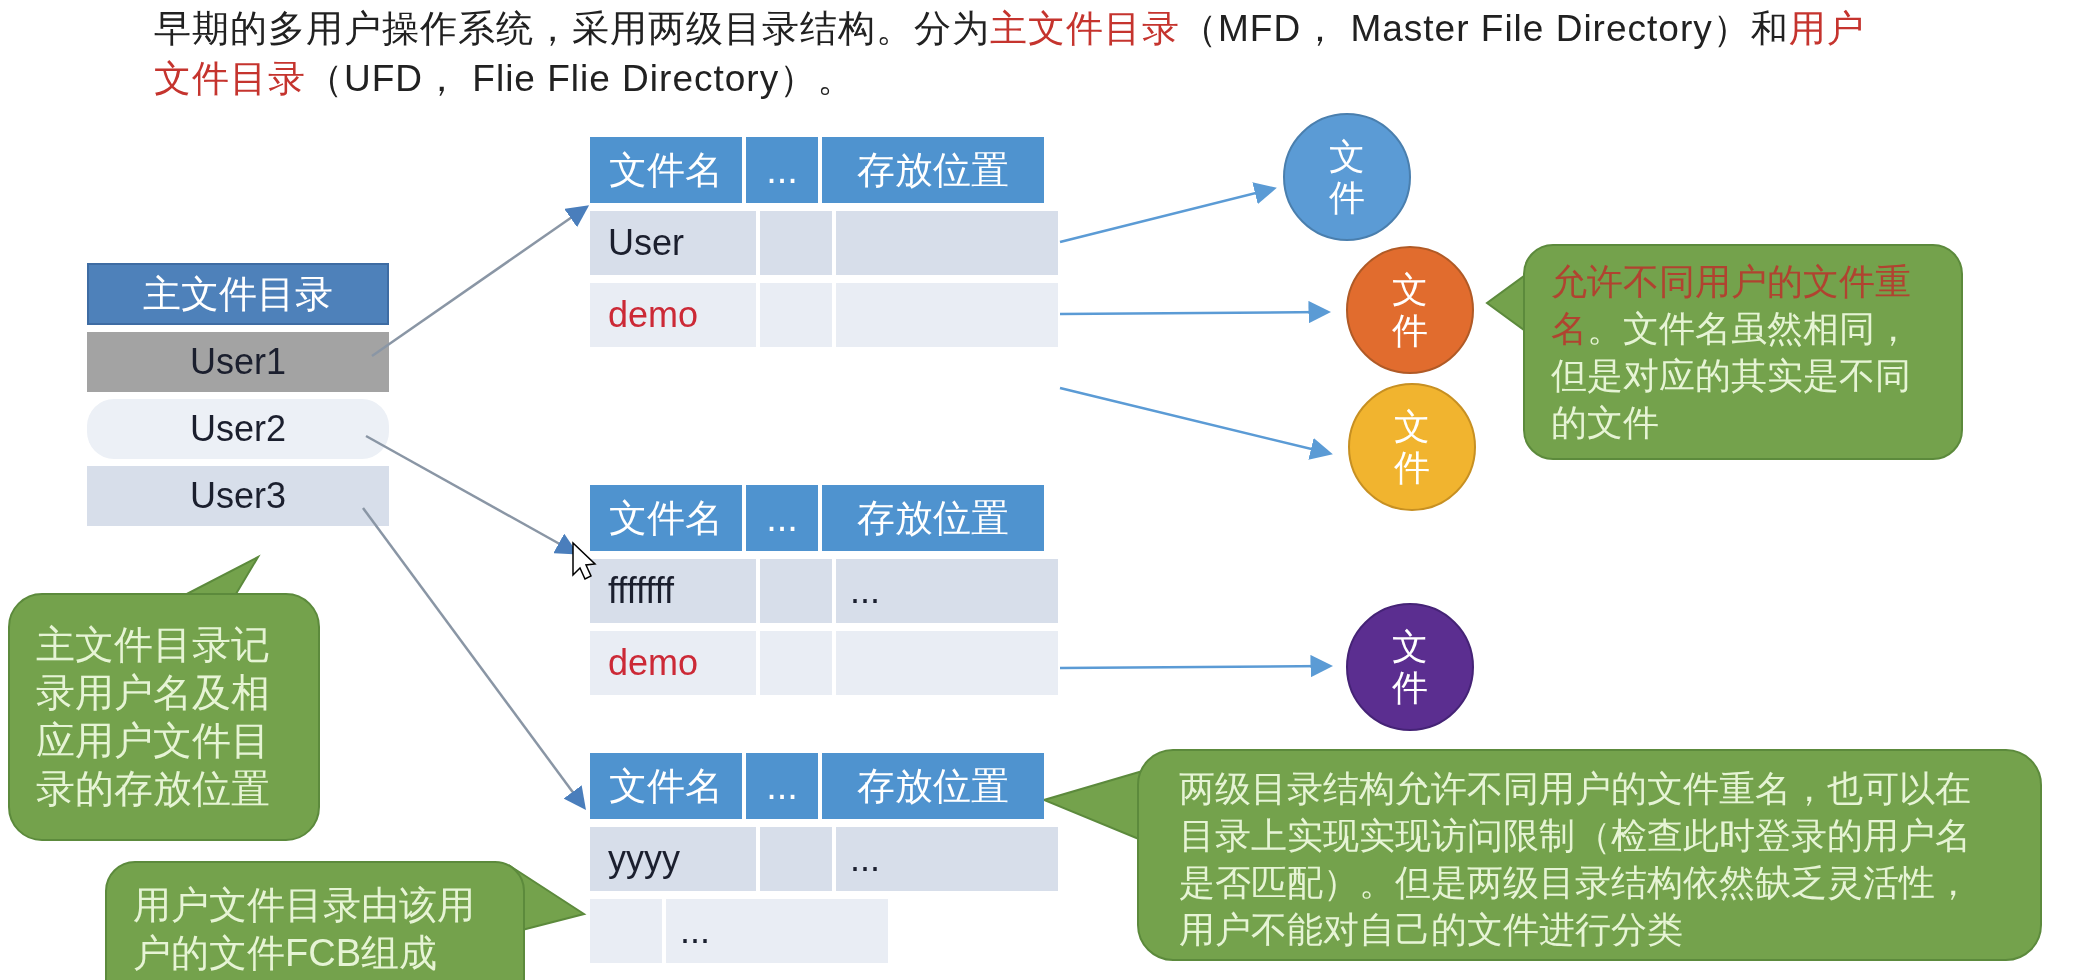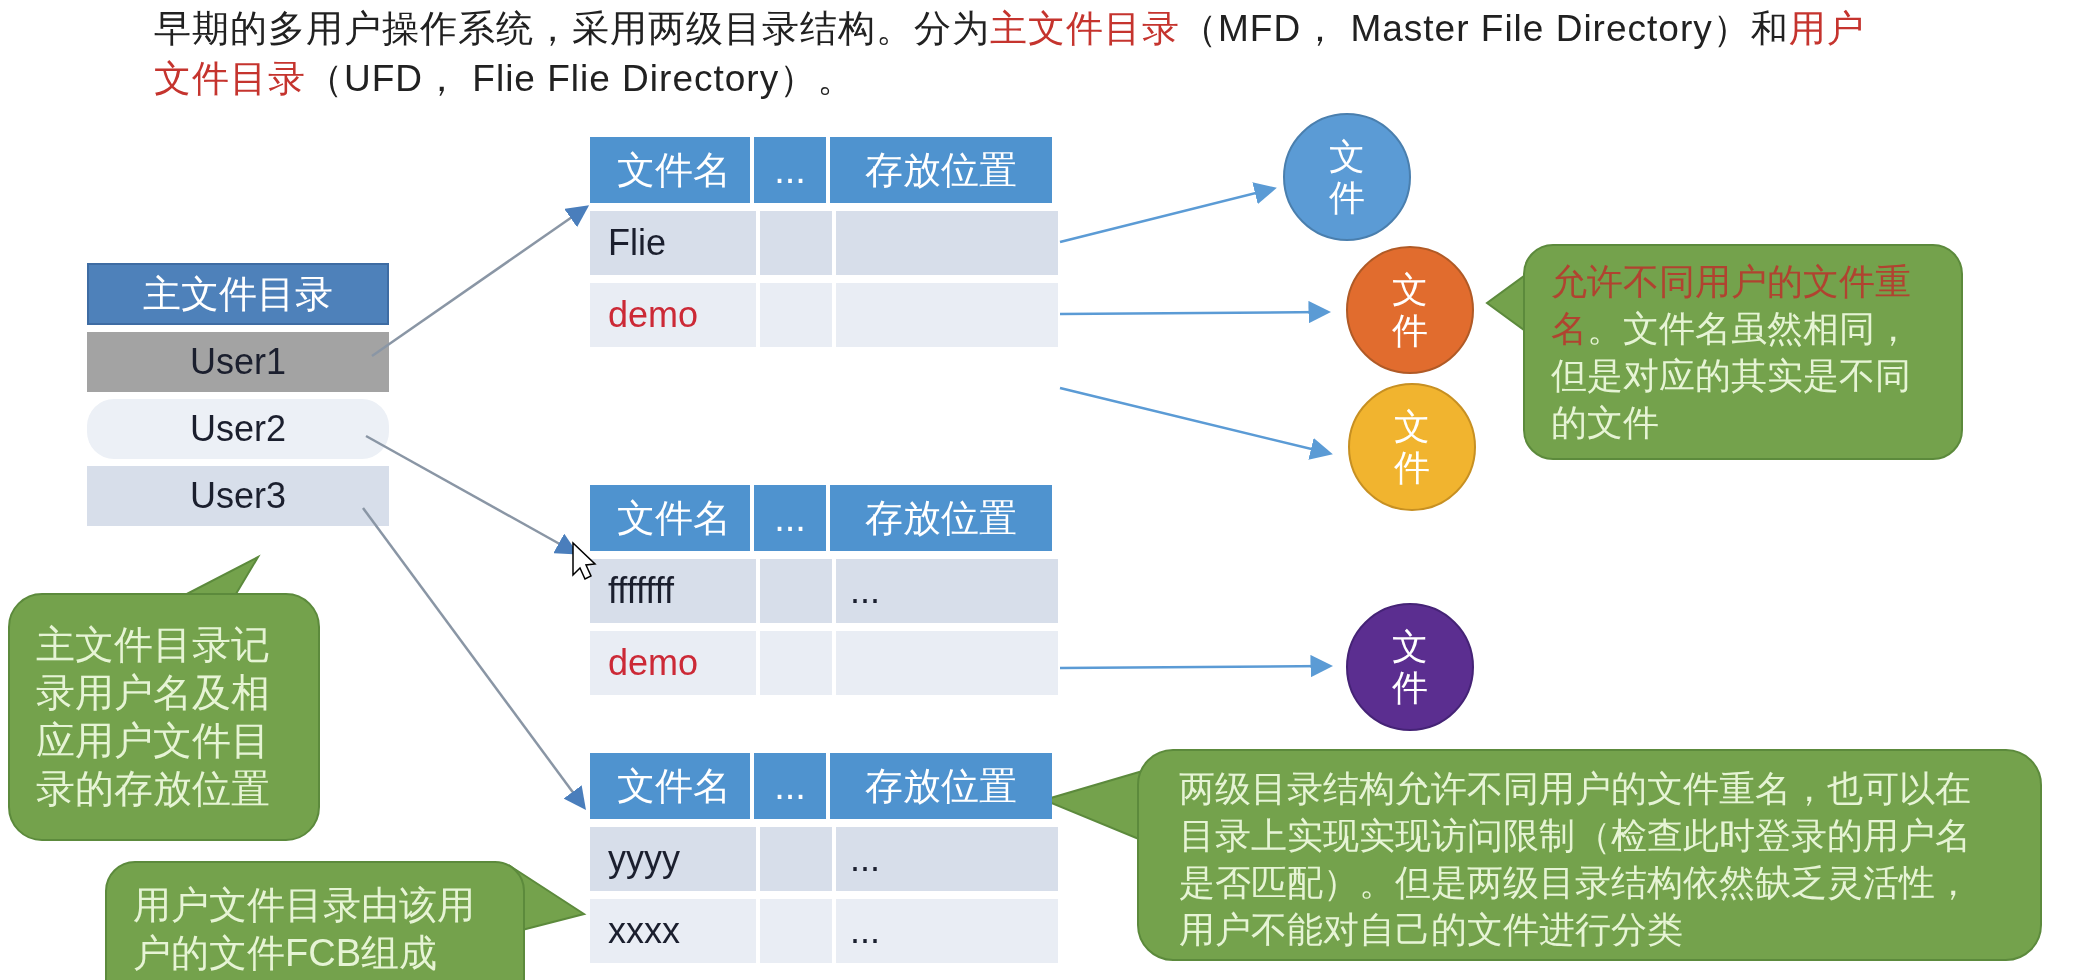--- a/index.html
+++ b/index.html
@@ -23,21 +23,21 @@
   .mfd-row{height:60px;margin-top:7px;font-size:36px;color:#1b1f2e;
       display:flex;align-items:center;justify-content:center;}
 
   
   .ufd{position:absolute;left:590px;width:468px;z-index:3;}
   .t1{top:137px;} .t2{top:485px;} .t3{top:753px;}
   .ufd-header{display:flex;height:66px;}
   .ufd-header .hc{background:#4f93cf;color:#fff;font-size:38px;
       display:flex;align-items:center;justify-content:center;}
   .ufd-row{display:flex;height:64px;margin-top:8px;font-size:36px;color:#1b1f2e;}
-  .c1{width:152px;margin-right:4px;padding-left:8px;}
+  .c1{width:152px;margin-right:4px;}
   .c2{width:72px;margin-right:4px;}
   .c3{width:222px;}
   .ufd-row .cell{display:flex;align-items:center;}
   .ufd-row .c1{padding-left:18px;box-sizing:border-box;width:166px;}
   .ufd-row .c3{padding-left:14px;box-sizing:border-box;width:222px;}
   .r-dark .cell{background:#d7deea;}
   .r-light .cell{background:#e9edf4;}
   .red-name{color:#cc2936;}
 
   
@@ -86,21 +86,21 @@
     <div class="mfd-row r-dark" style="background:#d7deea;">User3</div>
   </div>
 
   <div class="ufd t1">
     <div class="ufd-header">
       <div class="hc c1">文件名</div>
       <div class="hc c2">...</div>
       <div class="hc c3">存放位置</div>
     </div>
     <div class="ufd-row r-dark">
-      <div class="cell c1">Flie</div>
+      <div class="cell c1">User</div>
       <div class="cell c2"></div>
       <div class="cell c3"></div>
     </div>
     <div class="ufd-row r-light">
       <div class="cell c1 red-name">demo</div>
       <div class="cell c2"></div>
       <div class="cell c3"></div>
     </div>
   </div>
 
@@ -127,21 +127,20 @@
       <div class="hc c1">文件名</div>
       <div class="hc c2">...</div>
       <div class="hc c3">存放位置</div>
     </div>
     <div class="ufd-row r-dark">
       <div class="cell c1">yyyy</div>
       <div class="cell c2"></div>
       <div class="cell c3">...</div>
     </div>
     <div class="ufd-row r-light">
-      <div class="cell c1">xxxx</div>
       <div class="cell c2"></div>
       <div class="cell c3">...</div>
     </div>
   </div>
 
   <div class="circle circle-blue">
     <span>文</span>
     <span>件</span>
   </div>
   <div class="circle circle-orange">

